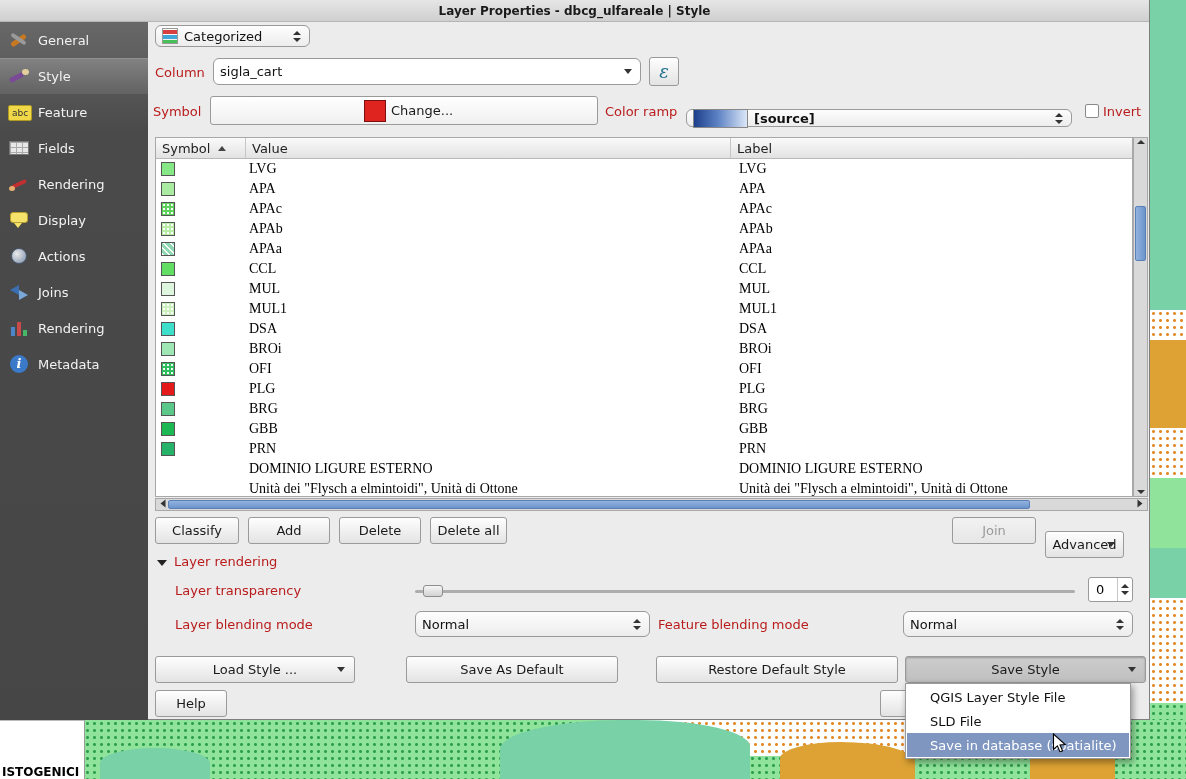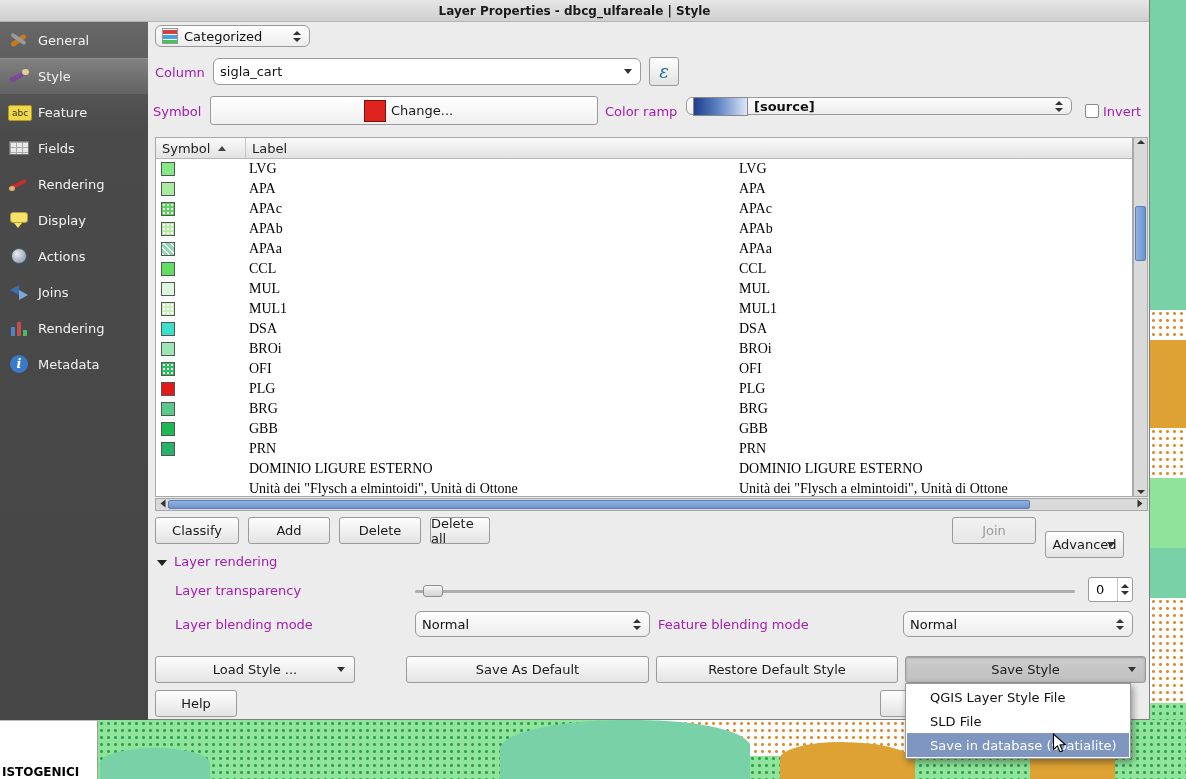--- a/index.html
+++ b/index.html
@@ -6,21 +6,21 @@
   body{font-family:"DejaVu Sans","Liberation Sans",sans-serif;background:#333}
   .screen{position:relative;width:1186px;height:779px;overflow:hidden;background:#ececec}
 
   
   .map-right{position:absolute;left:1150px;top:0;width:36px;height:779px}
   .map-right .seg{width:100%}
   .map-bottom{position:absolute;left:0;top:720px;width:1186px;height:59px}
   .dots-orange{background-image:radial-gradient(circle,#e08a28 1.2px,transparent 1.7px);background-size:7px 7px}
   .dots-green{background-image:radial-gradient(circle,#2e9e4f 1.2px,transparent 1.7px);background-size:7px 7px}
   .blob{position:absolute}
-  .legend-panel{position:absolute;left:0;top:0;width:98px;height:59px;background:#fff;border-right:1px solid #9a9a9a;border-top:1px solid #bbb}
+  .legend-panel{position:absolute;left:0;top:0;width:85px;height:59px;background:#fff;border-right:1px solid #9a9a9a;border-top:1px solid #bbb}
   .legend-text{position:absolute;left:2px;bottom:0;font-size:12px;font-weight:bold;color:#000;white-space:nowrap}
 
   
   .dialog{position:absolute;left:0;top:0;width:1150px;height:720px;background:#ececec;border-right:1px solid #7e7e7e;border-bottom:1px solid #7e7e7e}
   .titlebar{position:absolute;left:0;top:0;width:100%;height:22px;background:linear-gradient(#e6e6e6,#cfcfcf);border-bottom:1px solid #b5b5b5;
             font-size:12px;font-weight:bold;color:#1a1a1a;text-align:center;line-height:22px}
 
   
   .sidebar{position:absolute;left:0;top:22px;width:148px;height:698px;background:linear-gradient(#686868,#4a4a4a 110px,#464646)}
   .side-item{display:flex;align-items:center;gap:8px;height:36px;padding-left:8px;color:#f2f2f2;font-size:13px;cursor:default}
@@ -40,21 +40,21 @@
   .icon-display::after{content:"";position:absolute;left:6px;bottom:3px;width:0;height:0;border-left:4px solid transparent;border-right:4px solid transparent;border-top:5px solid #f5e26a}
   .icon-actions::before{content:"";position:absolute;inset:3px;border-radius:50%;background:radial-gradient(circle at 35% 35%,#eaeaea,#7a8ea8);border:1px solid #4a5a70}
   .icon-joins::before{content:"";position:absolute;left:2px;top:4px;width:0;height:0;border-top:5px solid transparent;border-bottom:5px solid transparent;border-right:9px solid #3a6fb0}
   .icon-joins::after{content:"";position:absolute;right:2px;bottom:3px;width:0;height:0;border-top:5px solid transparent;border-bottom:5px solid transparent;border-left:9px solid #7aa8d8}
   .icon-diagrams::before{content:"";position:absolute;inset:3px;background-image:linear-gradient(#4a86c8,#4a86c8),linear-gradient(#c84a4a,#c84a4a),linear-gradient(#46b868,#46b868);
        background-repeat:no-repeat;background-size:4px 9px,4px 14px,4px 6px;background-position:0 100%,6px 100%,12px 100%}
   .icon-metadata::before{content:"i";position:absolute;inset:2px;border-radius:50%;background:#3a7ac8;color:#fff;
        font-family:"DejaVu Serif","Liberation Serif",serif;font-style:italic;font-weight:bold;font-size:13px;text-align:center;line-height:18px}
 
   
-  .lbl{position:absolute;font-size:13px;color:#a21caf;white-space:nowrap}
+  .lbl{position:absolute;font-size:13px;color:#b91c1c;white-space:nowrap}
   .btn{position:absolute;height:27px;background:linear-gradient(#fefefe,#e3e3e3);border:1px solid #9a9a9a;border-radius:3px;
        font-size:13px;color:#1a1a1a;display:flex;align-items:center;justify-content:center;cursor:default}
   .btn.disabled{color:#9a9a9a;background:linear-gradient(#f2f2f2,#e6e6e6)}
   .btn.pressed{background:linear-gradient(#cdcdcd,#bfbfbf);box-shadow:inset 0 1px 2px rgba(0,0,0,.25)}
   .combo{position:absolute;background:linear-gradient(#fdfdfd,#ededed);border:1px solid #9a9a9a;border-radius:6px;
        display:flex;align-items:center;gap:6px;font-size:13px;padding:0 6px;color:#111}
   .combo.white{background:#fff}
   .spin{margin-left:auto;display:flex;flex-direction:column;gap:3px;align-items:center;padding-right:2px}
   .tri-u{width:0;height:0;border-left:4px solid transparent;border-right:4px solid transparent;border-bottom:4px solid #333}
   .tri-d{width:0;height:0;border-left:4px solid transparent;border-right:4px solid transparent;border-top:4px solid #333}
@@ -197,37 +197,40 @@
     <div class="btn" style="left:649px;top:57px;width:30px;height:29px">
       <span class="eps">ε</span>
     </div>
 
     <span class="lbl" style="left:153px;top:104px">Symbol</span>
     <div class="btn" style="left:210px;top:96px;width:388px;height:29px;justify-content:flex-start;background:linear-gradient(#ffffff,#f0f0f0)">
       <span class="sym-swatch" style="background-color: rgb(223, 36, 31);"></span>
       <span style="margin-left:180px">Change...</span>
     </div>
     <span class="lbl" style="left:605px;top:104px">Color ramp</span>
-    <div class="combo" style="left:686px;top:97px;width:386px;height:18px">
+    <div class="combo" style="left:686px;top:109px;width:386px;height:18px">
       <span class="ramp-swatch"></span>
       <span style="font-weight:bold">[source]</span>
       <span class="spin">
           <i class="tri-u"></i>
           <i class="tri-d"></i>
         </span>
     </div>
     <span class="checkbox" style="left:1085px;top:104px"></span>
     <span class="lbl" style="left:1103px;top:104px">Invert</span>
 
     <div class="table">
       <div class="thead">
         <div class="th th-symbol">
           <span>Symbol</span>
           <span class="sort-up"></span>
         </div>
+        <div class="th th-value">
+          <span>Value</span>
+        </div>
         <div class="th th-label">
           <span>Label</span>
         </div>
       </div>
       <div class="tbody">
           <div class="trow">
     <div class="cell-sym">
               <span class="swatch p-solid" style="background-color: rgb(133, 231, 133);"></span>
             </div>
     <div class="cell-value">LVG</div>
@@ -360,21 +363,21 @@
         </div>
       <div class="hthumb"></div>
       <div class="harrow" style="right:3px">
           <i class="dn-arrow" style="transform:rotate(-90deg);display:block"></i>
         </div>
     </div>
 
     <div class="btn" style="left:155px;top:517px;width:84px">Classify</div>
     <div class="btn" style="left:248px;top:517px;width:82px">Add</div>
     <div class="btn" style="left:339px;top:517px;width:82px">Delete</div>
-    <div class="btn" style="left:430px;top:517px;width:60px">Delete all</div>
+    <div class="btn" style="left:430px;top:517px;width:77px">Delete all</div>
     <div class="btn disabled" style="left:952px;top:517px;width:84px">Join</div>
     <div class="btn" style="left:1045px;top:531px;width:79px">
       <span>Advanced</span>
       <span class="dn-arrow" style="position:absolute;right:8px"></span>
     </div>
 
     <div class="lbl" style="left:157px;top:554px">
       <span class="collapse-tri"></span><span>Layer rendering</span>
     </div>
     <span class="lbl" style="left:175px;top:583px">Layer transparency</span>
@@ -403,28 +406,28 @@
       <span class="spin">
           <i class="tri-u"></i>
           <i class="tri-d"></i>
         </span>
     </div>
 
     <div class="btn" style="left:155px;top:656px;width:200px">
       <span>Load Style ...</span>
       <span class="dn-arrow" style="position:absolute;right:9px"></span>
     </div>
-    <div class="btn" style="left:406px;top:656px;width:243px">Save As Default</div>
+    <div class="btn" style="left:406px;top:656px;width:212px">Save As Default</div>
     <div class="btn" style="left:656px;top:656px;width:242px">Restore Default Style</div>
     <div class="btn pressed" style="left:905px;top:656px;width:241px">
       <span>Save Style</span>
       <span class="dn-arrow" style="position:absolute;right:9px"></span>
     </div>
 
-    <div class="btn" style="left:155px;top:690px;width:82px">Help</div>
+    <div class="btn" style="left:155px;top:690px;width:72px">Help</div>
     <div class="btn" style="left:880px;top:690px;width:60px"></div>
   </div>
 
   <div class="menu">
       <div class="menu-item">QGIS Layer Style File</div>
       <div class="menu-item">SLD File</div>
       <div class="menu-item hl">Save in database (spatialite)</div>
     </div>
 
   <svg class="cursor" width="15" height="21" viewBox="0 0 15 21">

